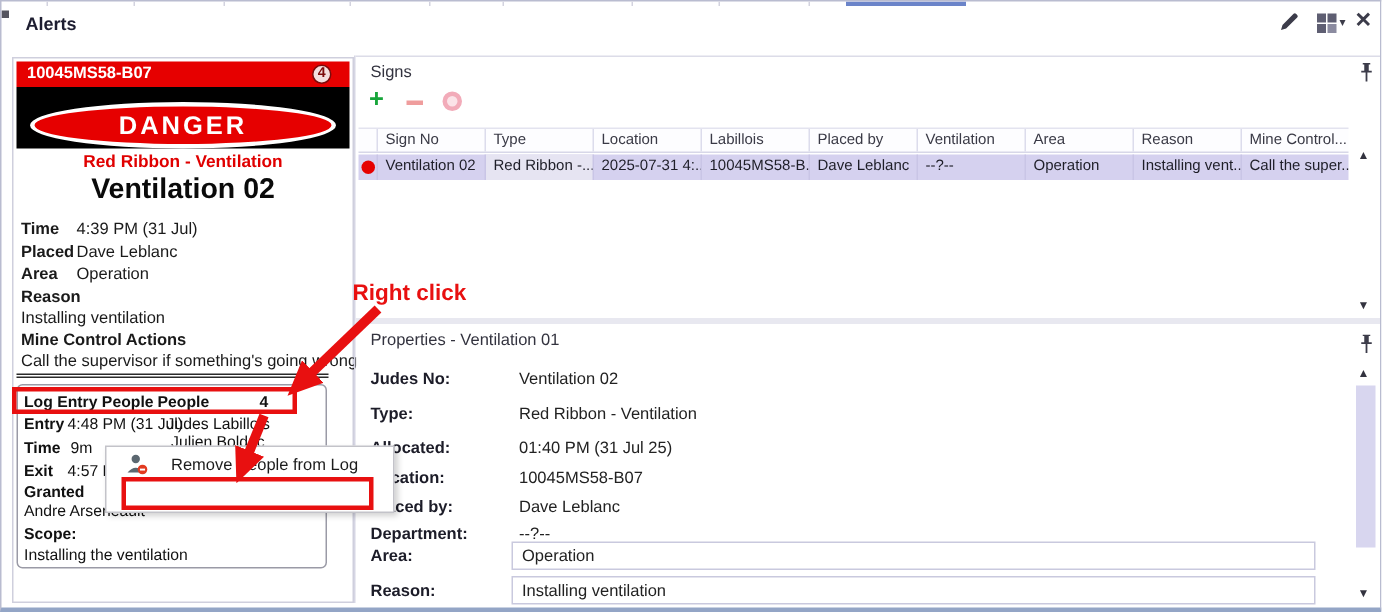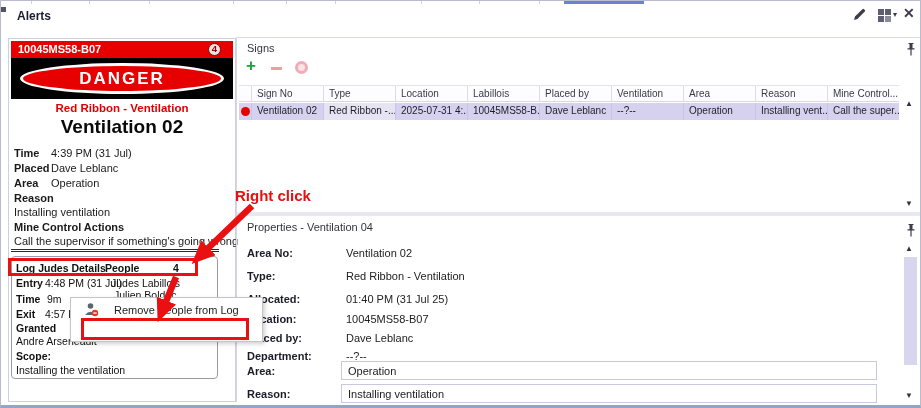--- a/index.html
+++ b/index.html
@@ -18,21 +18,21 @@
 
   
   .alert-panel { left: 7px; top: 37px; width: 228px; height: 364px; background: #fff;
                  border: 1px solid #cfcfdd; }
   .redbar { left: 10px; top: 40px; width: 222px; height: 17px; background: #e60000;
             color: #fff; font-size: 11px; font-weight: bold; line-height: 17px; padding-left: 7px; }
   .badge { position: absolute; right: 12px; top: 2px; width: 13px; height: 13px; border-radius: 50%;
            background: #f4dede; border: 1.5px solid #7c0b0b; color: #7c0b0b; font-size: 9.5px;
            font-weight: bold; text-align: center; line-height: 10.5px; }
   .blackbanner { left: 10px; top: 57px; width: 222px; height: 41px; background: #000;
-                 display: flex; align-items: center; justify-content: center; }
+                 display: flex; align-items: flex-end; justify-content: center; }
   .danger-ellipse { width: 204px; height: 31px; background: #e60000; border: 3px solid #fff;
                     border-radius: 50%; display: flex; align-items: center; justify-content: center; }
   .danger-text { color: #fff; font-weight: bold; font-size: 17px; letter-spacing: 2px; }
   .alert-type { left: 10px; top: 101px; width: 222px; text-align: center; color: #e00000;
                 font-weight: bold; font-size: 11.5px; }
   .alert-name { left: 10px; top: 115px; width: 222px; text-align: center; color: #0a0a0a;
                 font-weight: bold; font-size: 19px; }
   .fld { font-size: 11px; color: #1a1a1a; left: 13px; white-space: nowrap; }
   .fld b { display: inline-block; min-width: 37px; }
   .fldb { font-size: 11px; font-weight: bold; color: #1a1a1a; left: 13px; }
@@ -147,21 +147,21 @@
   <div class="abs fld" style="top:176px">
     <b>Area</b><span>Operation</span></div>
   <div class="abs fldb" style="top:191px">Reason</div>
   <div class="abs fld" style="top:205px">Installing ventilation</div>
   <div class="abs fldb" style="top:220px">Mine Control Actions</div>
   <div class="abs fld" style="top:234px">Call the supervisor if something's going wrong</div>
 
   <div class="abs dblline"></div>
 
   <div class="abs logbox"></div>
-  <div class="abs lg b" style="left:15px;top:261px">Log Judes Details</div>
+  <div class="abs lg b" style="left:15px;top:261px">Log Entry People</div>
   <div class="abs lg b" style="left:104px;top:261px">People</div>
   <div class="abs lg b" style="left:172px;top:261px">4</div>
 
   <div class="abs lg b" style="left:15px;top:276px">Entry</div>
   <div class="abs lg" style="left:44px;top:276px">4:48 PM (31 Jul)</div>
   <div class="abs lg" style="left:110px;top:276px">Judes Labillois</div>
   <div class="abs lg" style="left:113px;top:288px">Julien Bolduc</div>
   <div class="abs lg b" style="left:15px;top:292px">Time</div>
   <div class="abs lg" style="left:46px;top:292px">9m</div>
   <div class="abs lg b" style="left:15px;top:307px">Exit</div>
@@ -241,28 +241,28 @@
     <div class="cell" style="width:72px">--?--</div>
     <div class="cell" style="width:72px">Operation</div>
     <div class="cell" style="width:72px">Installing vent...</div>
     <div class="cell" style="width:71px;border-right:none">Call the super...</div>
   </div>
 
   <div class="scroll-arrow" style="left:904px;top:98px">▲</div>
   <div class="scroll-arrow" style="left:904px;top:198px">▼</div>
 
   <div class="abs hdivider"></div>
-  <div class="abs panel-title" style="left:246px;top:220px">Properties - Ventilation 04</div>
+  <div class="abs panel-title" style="left:246px;top:220px">Properties - Ventilation 01</div>
   <div class="abs" style="left:905px;top:222px">
     <svg width="10" height="13" viewBox="0 0 10 13">
         <path d="M2.5 0 h5 v1 h-1 v4.2 h2 v1.2 h-7 v-1.2 h2 V1 h-1 Z M4.4 6.4 h1.2 v6 h-1.2 Z" fill="#3c3c4a"></path>
       </svg>
   </div>
 
-  <div class="prop-label" style="top:246px">Area No:</div>
+  <div class="prop-label" style="top:246px">Judes No:</div>
   <div class="prop-value" style="top:246px">Ventilation 02</div>
   <div class="prop-label" style="top:269px">Type:</div>
   <div class="prop-value" style="top:269px">Red Ribbon - Ventilation</div>
   <div class="prop-label" style="top:292px">Allocated:</div>
   <div class="prop-value" style="top:292px">01:40 PM (31 Jul 25)</div>
   <div class="prop-label" style="top:312px">Location:</div>
   <div class="prop-value" style="top:312px">10045MS58-B07</div>
   <div class="prop-label" style="top:331px">Placed by:</div>
   <div class="prop-value" style="top:331px">Dave Leblanc</div>
   <div class="prop-label" style="top:349px">Department:</div>

